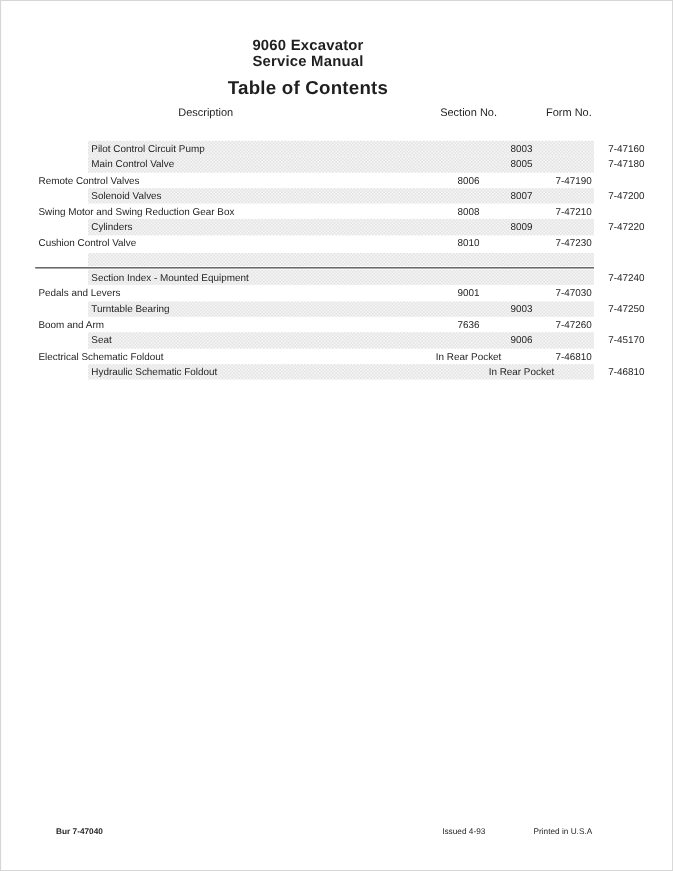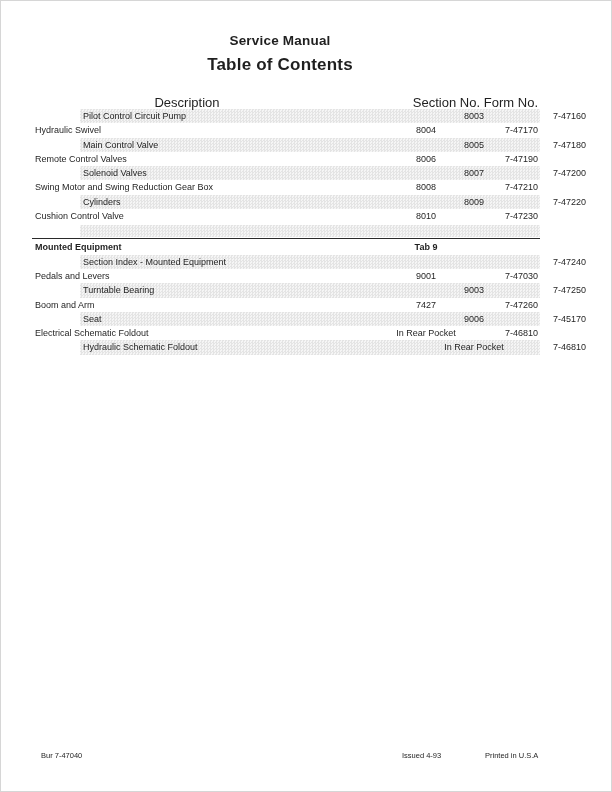--- a/index.html
+++ b/index.html
@@ -43,25 +43,25 @@
     top: 95px;
     width: 508px;
   }
   .toc-head, .row {
     display: grid;
     grid-template-columns: 340px 108px 60px;
     align-items: center;
   }
   .toc-head {
     height: 14px;
-    font-size: 13px;
-    margin-bottom: 0;
+    font-size: 10px;
+    margin-bottom: 19px;
   }
   .toc-head .h-desc { text-align: center; padding-right: 30px; }
-  .toc-head .h-sec  { text-align: right; }
+  .toc-head .h-sec  { text-align: center; }
   .toc-head .h-form { text-align: right; padding-right: 2px; }
 
   .row {
     height: 14.3px;
     font-size: 9px;
     line-height: 14.3px;
   }
   .row .c-desc { padding-left: 3px; white-space: nowrap; }
   .row .c-sec  { text-align: center; white-space: nowrap; }
   .row .c-form { text-align: right; padding-right: 2px; white-space: nowrap; }
@@ -81,48 +81,44 @@
 
   
   .doc-footer {
     position: absolute;
     top: 751px;
     left: 0;
     width: 612px;
     font-size: 7.5px;
     line-height: 9px;
   }
-  .foot-left   { position: absolute; left: 41px;  top: 0; }
+  .foot-left   { position: absolute; left: 51px;  top: 0; font-weight: bold; }
   .foot-center { position: absolute; left: 402px; top: 0; }
   .foot-right  { position: absolute; left: 485px; top: 0; }
 </style>
 </head>
 <body style="--text: #1f1f1f; --shade-dark: #e4e4e4; --shade-light: #f5f5f5; --rule: #2a2a2a;">
 
 <div class="doc-header">
+  <div class="doc-title">9060 Excavator</div>
   <div class="doc-title">Service Manual</div>
   <div class="doc-subtitle">Table of Contents</div>
 </div>
 
 <div class="toc">
   <div class="toc-head">
     <span class="h-desc">Description</span>
     <span class="h-sec">Section No.</span>
     <span class="h-form">Form No.</span>
   </div>
   <div>
       <div class="row shaded">
     <span class="c-desc">Pilot Control Circuit Pump</span>
     <span class="c-sec">8003</span>
     <span class="c-form">7-47160</span>
-  </div>
-      <div class="row">
-    <span class="c-desc">Hydraulic Swivel</span>
-    <span class="c-sec">8004</span>
-    <span class="c-form">7-47170</span>
   </div>
       <div class="row shaded">
     <span class="c-desc">Main Control Valve</span>
     <span class="c-sec">8005</span>
     <span class="c-form">7-47180</span>
   </div>
       <div class="row">
     <span class="c-desc">Remote Control Valves</span>
     <span class="c-sec">8006</span>
     <span class="c-form">7-47190</span>
@@ -142,43 +138,38 @@
     <span class="c-sec">8009</span>
     <span class="c-form">7-47220</span>
   </div>
       <div class="row">
     <span class="c-desc">Cushion Control Valve</span>
     <span class="c-sec">8010</span>
     <span class="c-form">7-47230</span>
   </div>
       <div class="row spacer shaded"></div>
       <div class="rule"></div>
-      <div class="row bold">
-    <span class="c-desc">Mounted Equipment</span>
-    <span class="c-sec">Tab 9</span>
-    <span class="c-form"></span>
-  </div>
       <div class="row shaded">
     <span class="c-desc">Section Index - Mounted Equipment</span>
     <span class="c-sec"></span>
     <span class="c-form">7-47240</span>
   </div>
       <div class="row">
     <span class="c-desc">Pedals and Levers</span>
     <span class="c-sec">9001</span>
     <span class="c-form">7-47030</span>
   </div>
       <div class="row shaded">
     <span class="c-desc">Turntable Bearing</span>
     <span class="c-sec">9003</span>
     <span class="c-form">7-47250</span>
   </div>
       <div class="row">
     <span class="c-desc">Boom and Arm</span>
-    <span class="c-sec">7427</span>
+    <span class="c-sec">7636</span>
     <span class="c-form">7-47260</span>
   </div>
       <div class="row shaded">
     <span class="c-desc">Seat</span>
     <span class="c-sec">9006</span>
     <span class="c-form">7-45170</span>
   </div>
       <div class="row">
     <span class="c-desc">Electrical Schematic Foldout</span>
     <span class="c-sec">In Rear Pocket</span>

